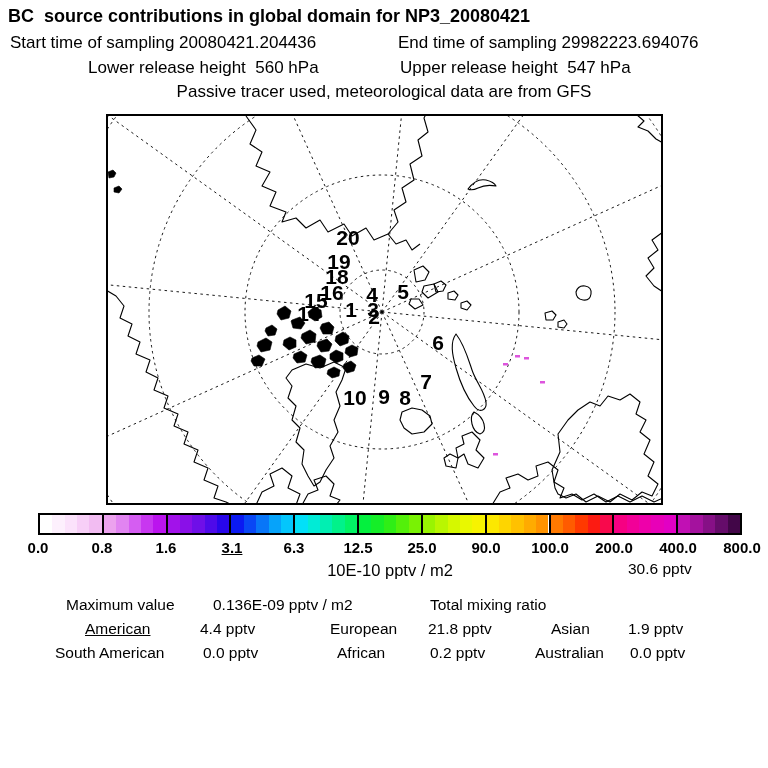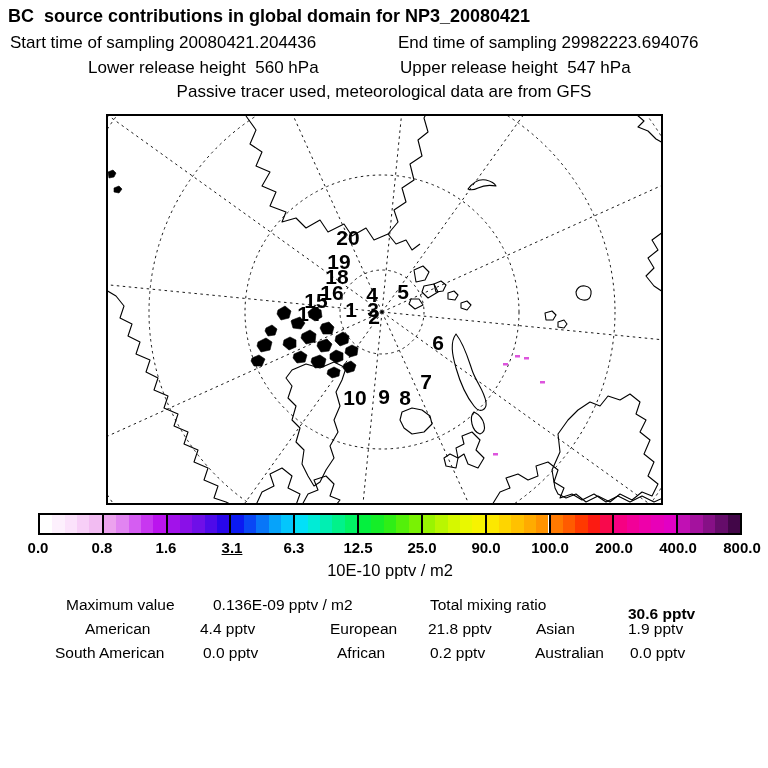--- a/index.html
+++ b/index.html
@@ -257,27 +257,27 @@
     <span class="cb-tick" style="left: 512px;">100.0</span>
     <span class="cb-tick" style="left: 576px;">200.0</span>
     <span class="cb-tick" style="left: 640px;">400.0</span>
     <span class="cb-tick" style="left: 704px;">800.0</span>
   </div>
 <div id="units">10E-10 pptv / m2</div>
 
 <div class="abs statline" style="left:66px;top:596px;">Maximum value</div>
 <div class="abs statline" style="left:213px;top:596px;">0.136E-09 pptv / m2</div>
 <div class="abs statline" style="left:430px;top:596px;">Total mixing ratio</div>
-<div class="abs statline" style="left:628px;top:605px;font-weight:bold;">30.6 pptv</div>
-
-<div class="abs statline" style="left:85px;top:620px;">American</div>
+<div class="abs statline" style="left:628px;top:560px;">30.6 pptv</div>
+
+<div class="abs statline" style="left:85px;top:620px;text-decoration:underline;">American</div>
 <div class="abs statline" style="left:200px;top:620px;">4.4 pptv</div>
 <div class="abs statline" style="left:330px;top:620px;">European</div>
 <div class="abs statline" style="left:428px;top:620px;">21.8 pptv</div>
-<div class="abs statline" style="left:536px;top:620px;">Asian</div>
+<div class="abs statline" style="left:551px;top:620px;">Asian</div>
 <div class="abs statline" style="left:628px;top:620px;">1.9 pptv</div>
 
 <div class="abs statline" style="left:55px;top:644px;">South American</div>
 <div class="abs statline" style="left:203px;top:644px;">0.0 pptv</div>
 <div class="abs statline" style="left:337px;top:644px;">African</div>
 <div class="abs statline" style="left:430px;top:644px;">0.2 pptv</div>
 <div class="abs statline" style="left:535px;top:644px;">Australian</div>
 <div class="abs statline" style="left:630px;top:644px;">0.0 pptv</div>
 
 </body></html>

